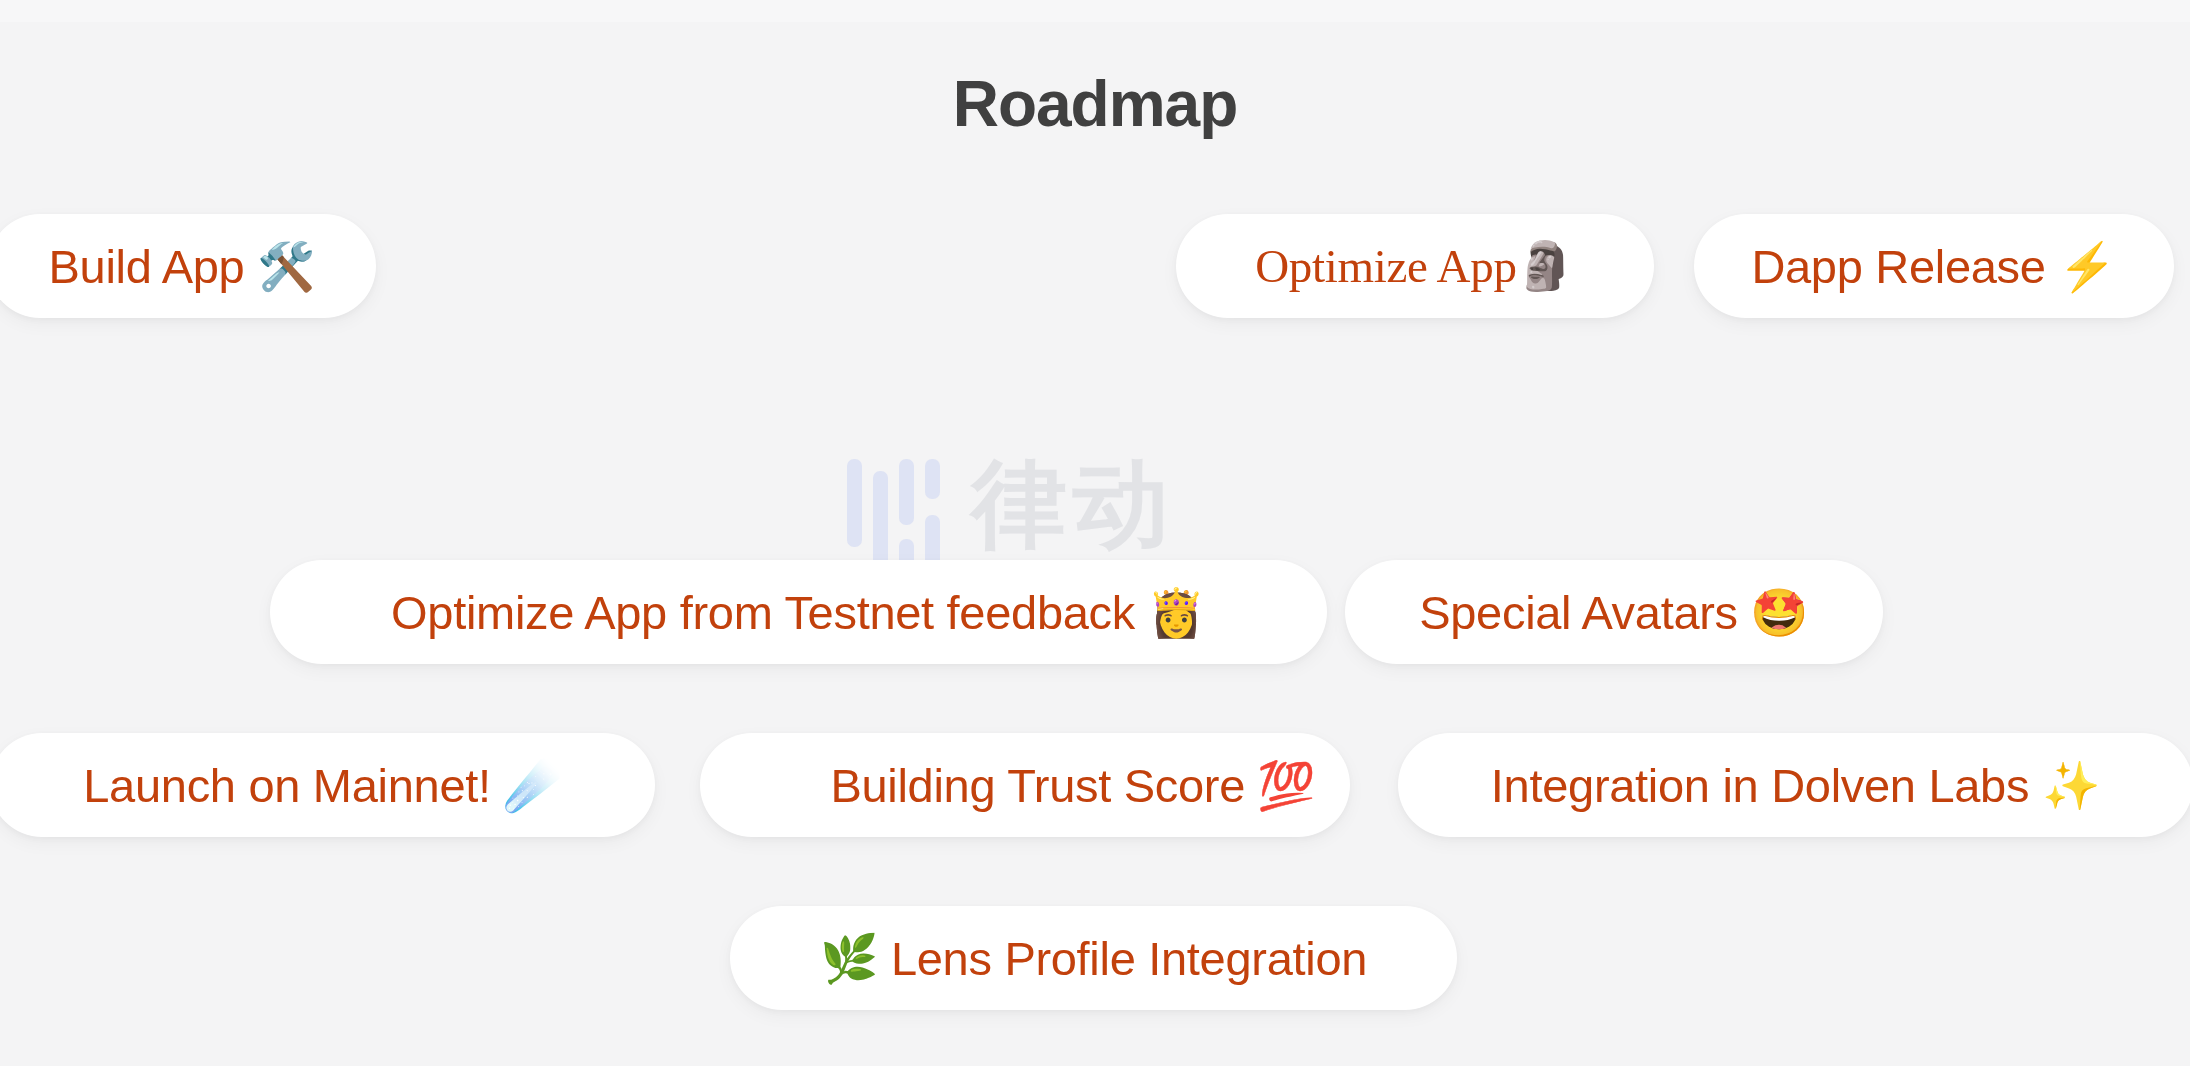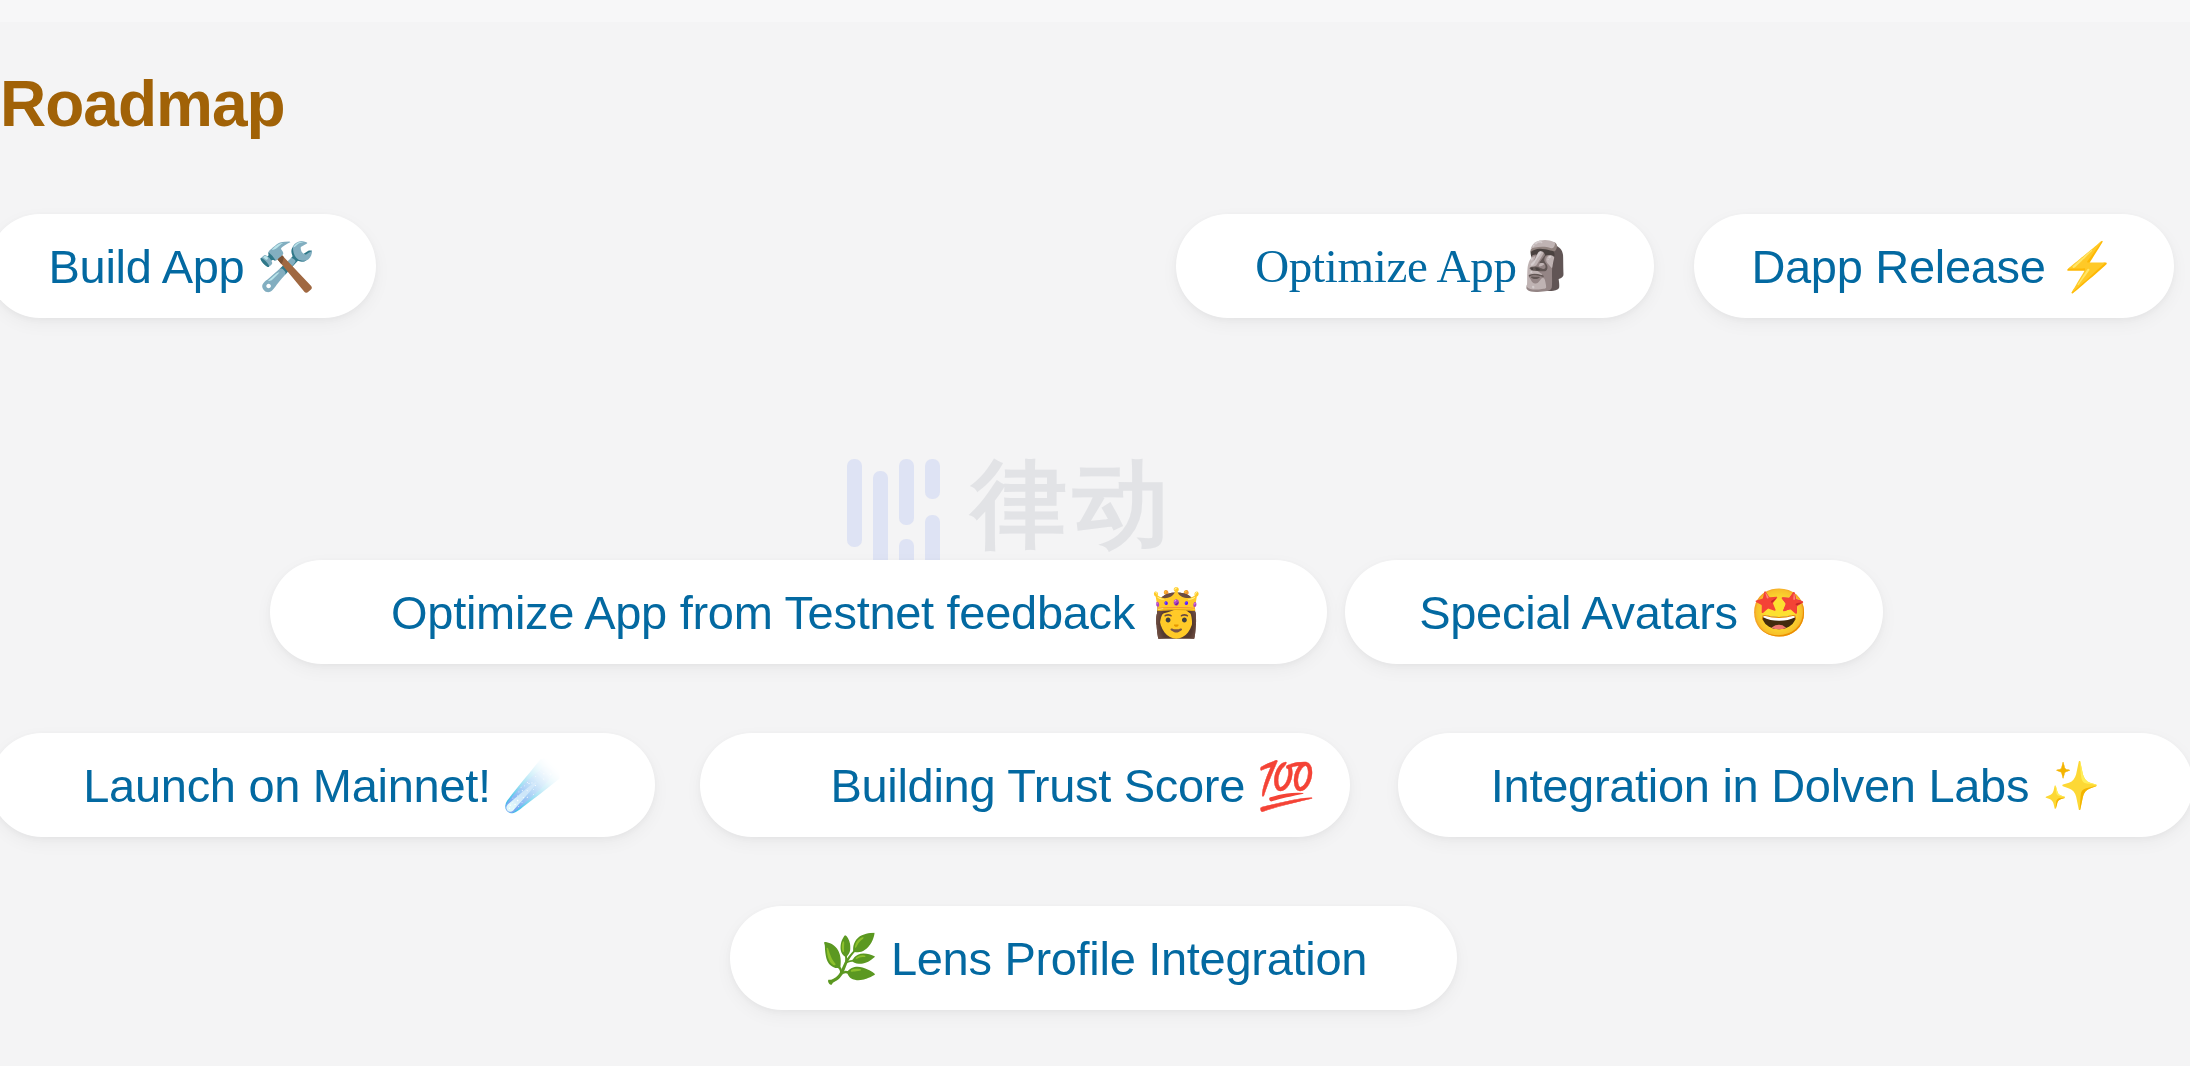--- a/index.html
+++ b/index.html
@@ -87,24 +87,25 @@
     z-index: 2;
     width: 2190px;
     height: 1066px;
   }
 
   .page-title {
     position: absolute;
     left: 0;
     top: 72px;
     width: 2190px;
+    text-align: center;
     font-size: 64px;
     font-weight: 700;
     letter-spacing: -1px;
-    color: #a16207;
+    color: #404040;
     line-height: 1;
   }
 
   .row {
     position: absolute;
     left: 0;
     width: 2190px;
     height: 104px;
     display: flex;
     align-items: center;
@@ -125,21 +126,21 @@
     justify-content: center;
     box-shadow: 0 6px 18px rgba(0,0,0,0.045),
                 0 2px 6px rgba(0,0,0,0.035);
     box-sizing: border-box;
     padding: 0 34px;
     white-space: nowrap;
   }
   .pill-label {
     font-size: 47px;
     font-weight: 500;
-    color: #0369a1;
+    color: #c2410c;
     letter-spacing: -0.3px;
     line-height: 1;
     display: block;
   }
 </style>
 </head>
 <body>
 
 <div class="top-band"></div>
 

